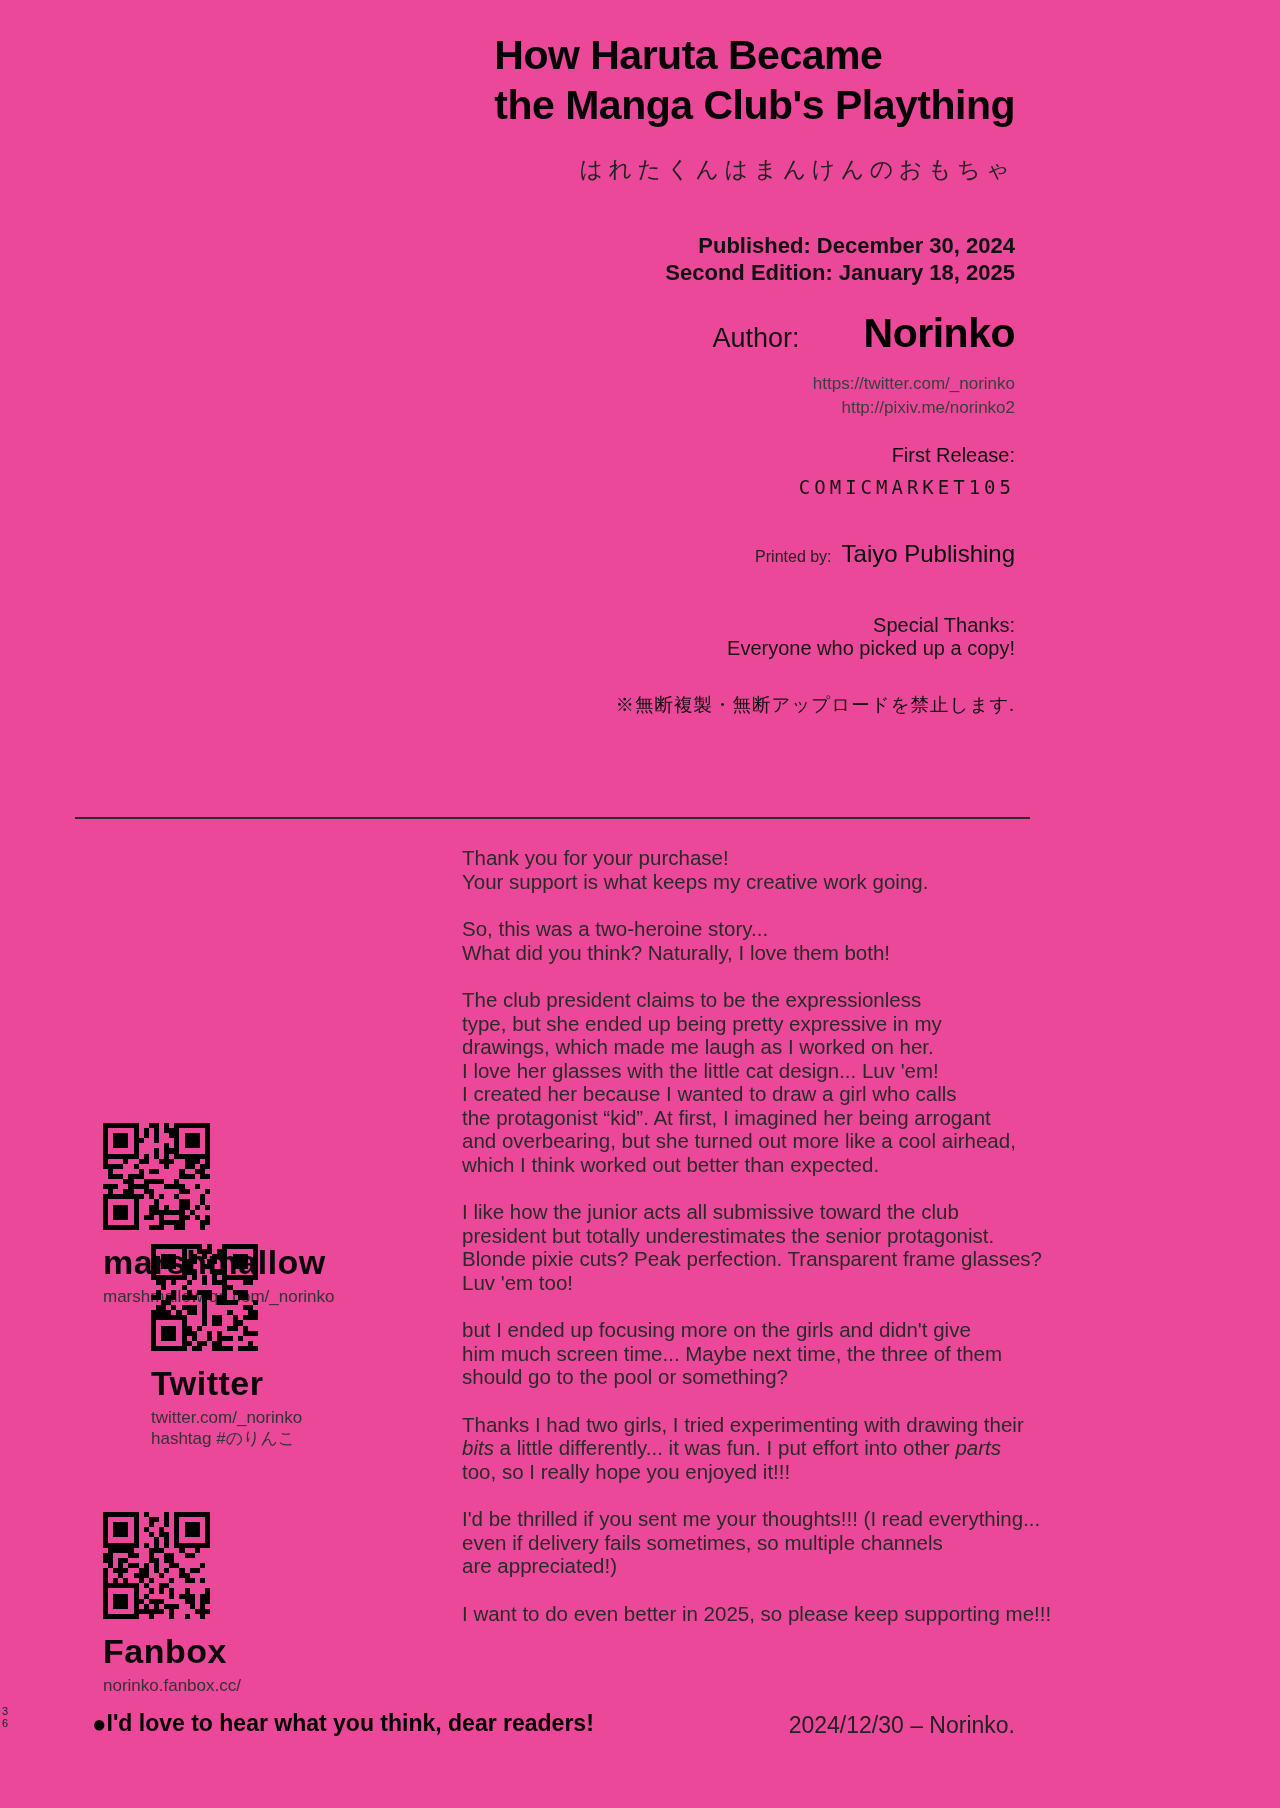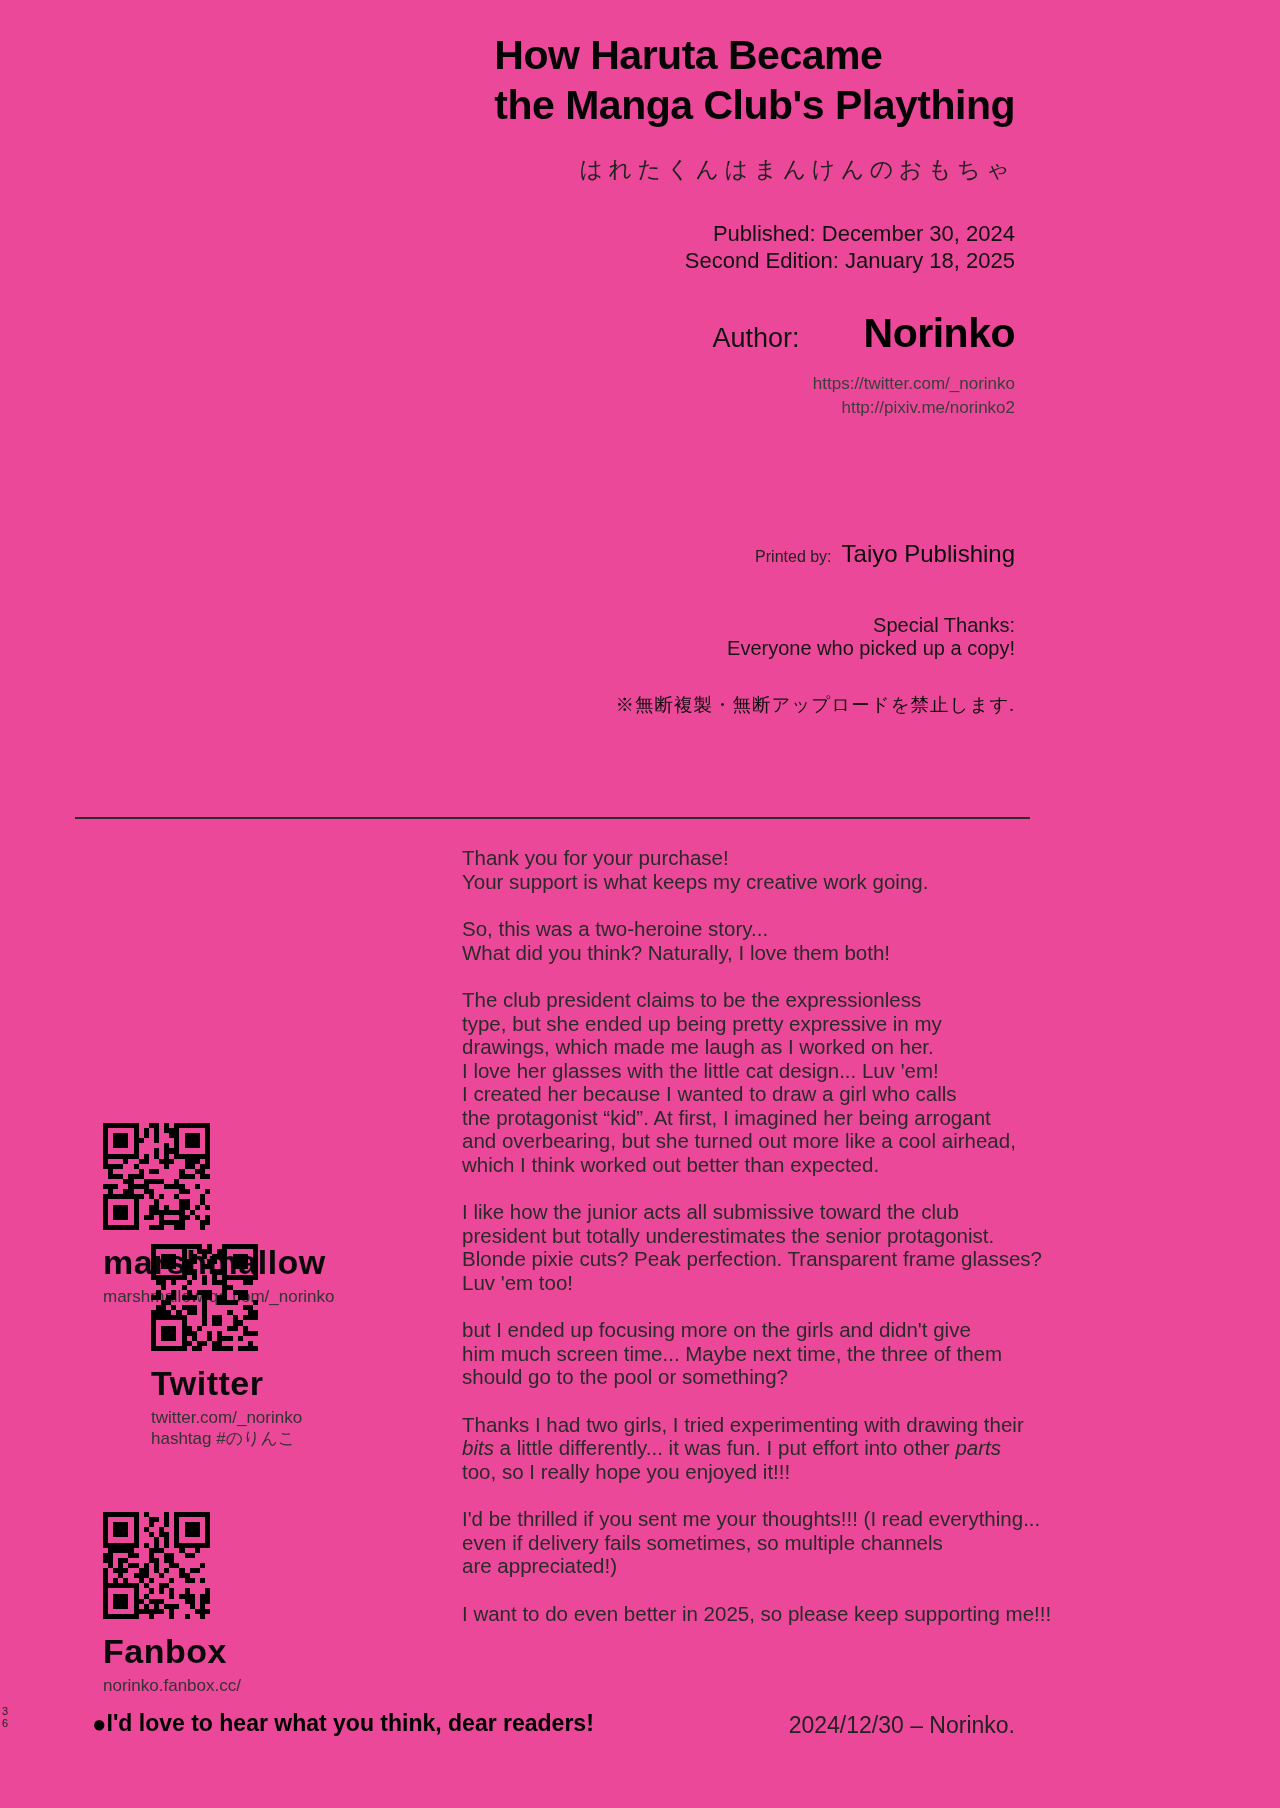--- a/index.html
+++ b/index.html
@@ -9,21 +9,21 @@
     margin:0 auto;
   }
   
   .hdr{position:absolute;right:265px;text-align:right;}
   .title{top:30px;}
   .title .tl{
     display:inline-block;text-align:left;
     font-weight:900;font-size:41px;line-height:50px;letter-spacing:-0.5px;color:#050505;
   }
   .subtitle-jp{top:154px;font-size:23px;letter-spacing:5.5px;color:#222;font-weight:400;}
-  .pubinfo{top:220px;font-size:22px;line-height:27px;color:#111;}
+  .pubinfo{top:232px;font-size:22px;line-height:27px;color:#111;font-weight:bold;}
   .author-row{top:310px;display:flex;align-items:baseline;justify-content:flex-end;left:auto;gap:22px;}
   .author-label{font-size:27px;color:#111;}
   .author-name{font-size:41px;font-weight:900;letter-spacing:-0.5px;color:#000;margin-left:42px;}
   .links{top:372px;font-size:17px;line-height:24px;color:#3d3d3d;}
   .release{top:444px;font-size:20px;color:#111;}
   .release .rel-value{margin-top:9px;font-family:"DejaVu Sans Mono",monospace;font-size:19px;letter-spacing:4px;color:#151515;}
   .printed{top:540px;}
   .printed-label{font-size:16px;color:#222;}
   .printed-value{font-size:24px;color:#0c0c0c;margin-left:10px;}
   .thanks{top:614px;font-size:20px;line-height:23px;color:#161616;}
@@ -69,20 +69,24 @@
   <div class="hdr author-row">
     <span class="author-label">Author:</span>
     <span class="author-name">Norinko</span>
   </div>
 
   <div class="hdr links">
     <div>https://twitter.com/_norinko</div>
     <div>http://pixiv.me/norinko2</div>
   </div>
 
+  <div class="hdr release">
+    <div>First Release:</div>
+    <div class="rel-value">COMICMARKET105</div>
+  </div>
 
   <div class="hdr printed">
     <span class="printed-label">Printed by:</span><span class="printed-value">Taiyo Publishing</span>
   </div>
 
   <div class="hdr thanks">
     <div>Special Thanks:</div>
     <div>Everyone who picked up a copy!</div>
   </div>
 

